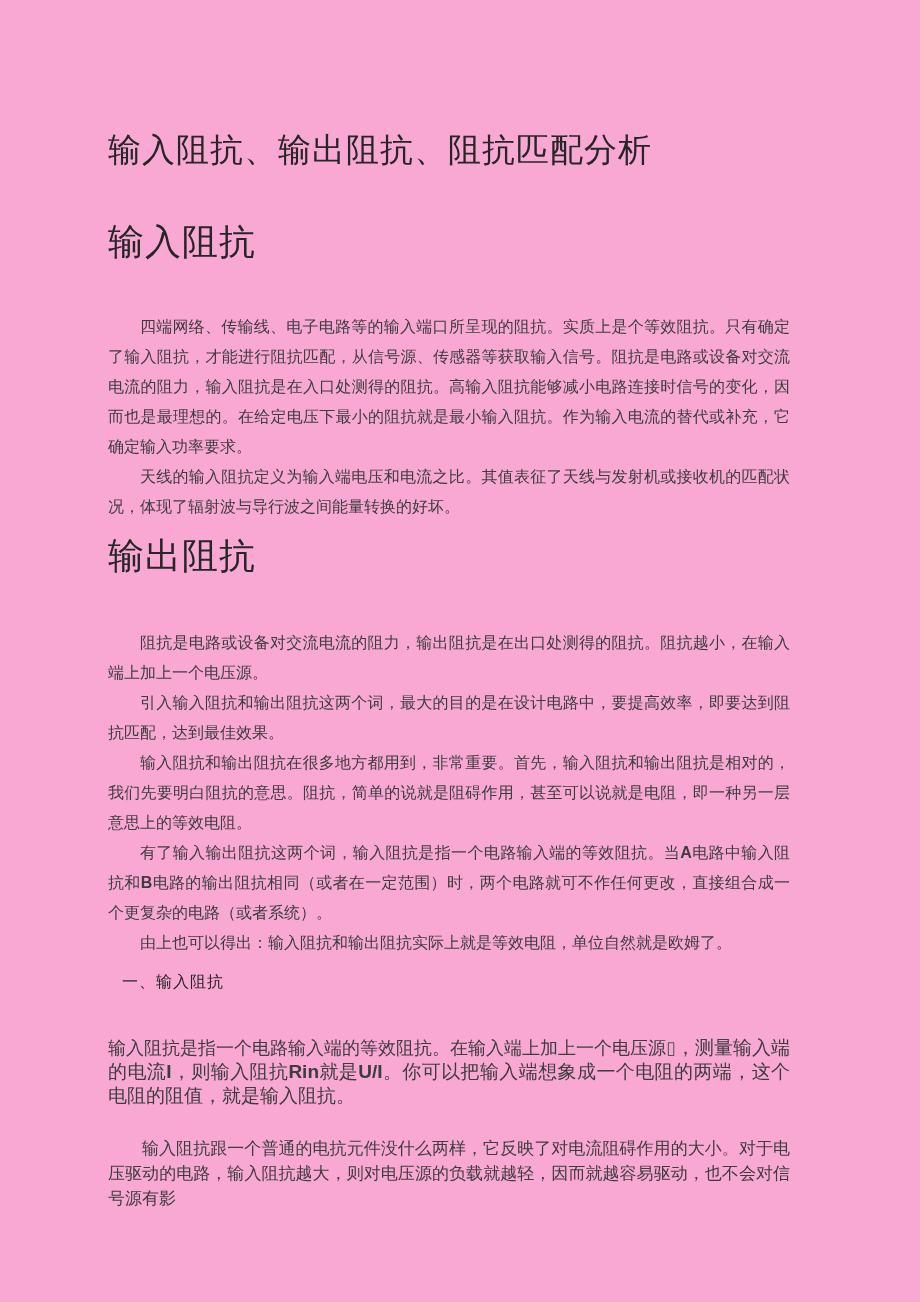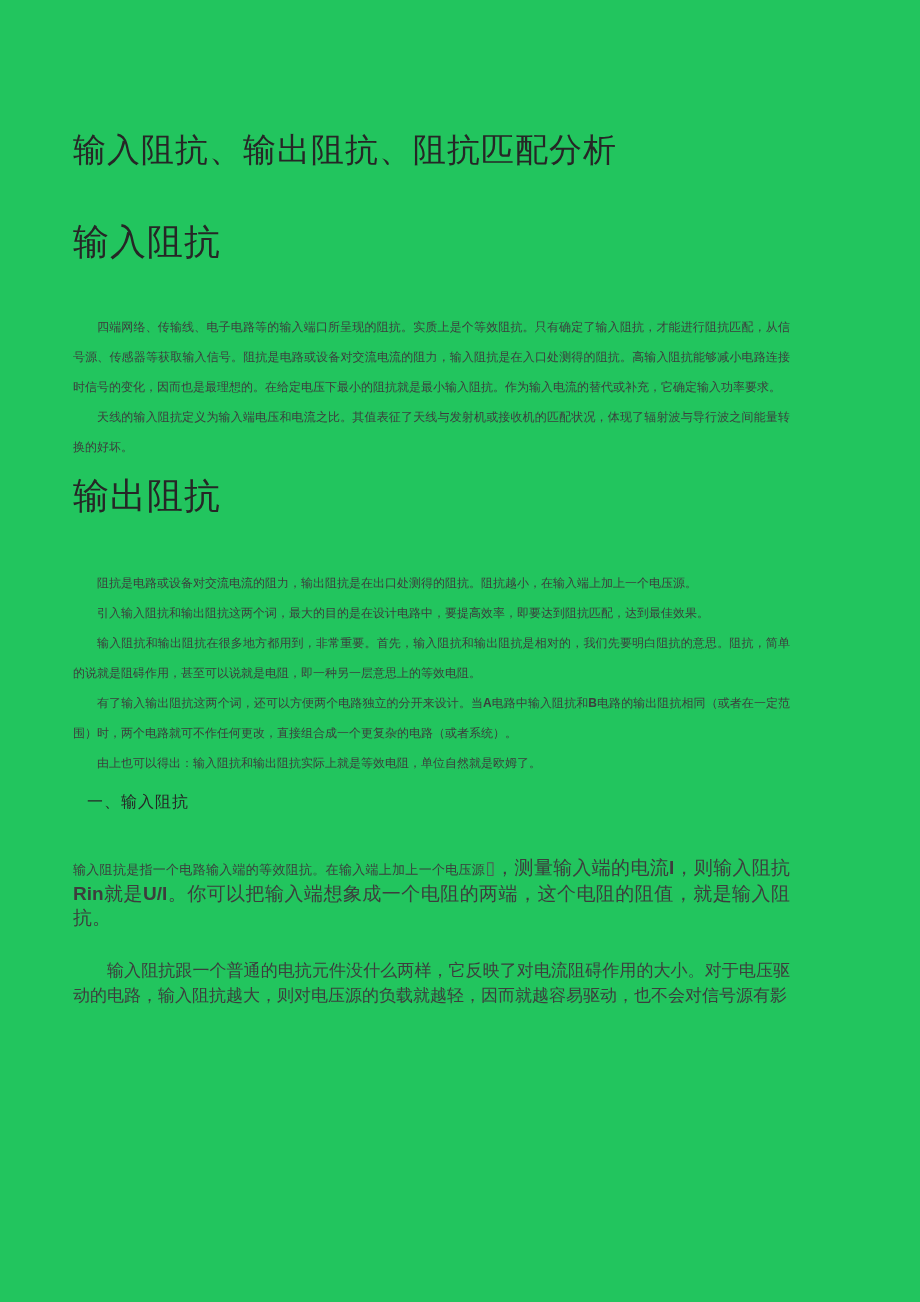--- a/index.html
+++ b/index.html
@@ -4,23 +4,23 @@
 <style>
   html, body {
     margin: 0;
     padding: 0;
     background: #ffffff;
   }
   .page {
     position: relative;
     width: 920px;
     height: 1302px;
-    background: #22c55e;
+    background: #f9a8d4;
     box-sizing: border-box;
-    padding: 128px 130px 0 73px;
+    padding: 128px 130px 0 108px;
     overflow: hidden;
     font-family: "Liberation Sans", "DejaVu Sans", sans-serif;
     color: #3d3d3d;
   }
   .doc-title {
     font-size: 33px;
     font-weight: 400;
     color: #262626;
     line-height: 44px;
     letter-spacing: 1px;
@@ -39,38 +39,38 @@
   }
   .h3 {
     font-size: 16px;
     font-weight: 400;
     color: #262626;
     letter-spacing: 1px;
     line-height: 32px;
     margin: 8px 0 0 14px;
   }
   p.body {
-    font-size: 12px;
+    font-size: 16px;
     line-height: 30px;
     margin: 0;
     text-indent: 2em;
     text-align: justify;
     color: #3d3d3d;
   }
   p.mt50 { margin-top: 50px; }
   p.mt52 { margin-top: 52px; }
   p.mixed {
     font-size: 19px;
     line-height: 24px;
     margin: 38px 0 0 0;
     text-align: justify;
     color: #3d3d3d;
     text-indent: 0;
   }
-  .run-small { font-size: 13px; }
+  .run-small { font-size: 18px; }
   .run-bold  { font-weight: 700; }
   .run-box   { font-size: 18px; color: #555; }
   p.last {
     font-size: 17px;
     line-height: 25px;
     margin: 28px 0 0 0;
     text-indent: 2em;
     text-align: justify;
     color: #3d3d3d;
   }
@@ -89,21 +89,21 @@
   <p class="body">天线的输入阻抗定义为输入端电压和电流之比。其值表征了天线与发射机或接收机的匹配状况，体现了辐射波与导行波之间能量转换的好坏。</p>
 
   <h2 class="h2 out">输出阻抗</h2>
 
   <p class="body mt52">阻抗是电路或设备对交流电流的阻力，输出阻抗是在出口处测得的阻抗。阻抗越小，在输入端上加上一个电压源。</p>
 
   <p class="body">引入输入阻抗和输出阻抗这两个词，最大的目的是在设计电路中，要提高效率，即要达到阻抗匹配，达到最佳效果。</p>
 
   <p class="body">输入阻抗和输出阻抗在很多地方都用到，非常重要。首先，输入阻抗和输出阻抗是相对的，我们先要明白阻抗的意思。阻抗，简单的说就是阻碍作用，甚至可以说就是电阻，即一种另一层意思上的等效电阻。</p>
 
-  <p class="body"><span>有了输入输出阻抗这两个词，还可以方便两个电路独立的分开来设计。当</span><span class="run-bold">A</span><span>电路中输入阻抗和</span><span class="run-bold">B</span><span>电路的输出阻抗相同（或者在一定范围）时，两个电路就可不作任何更改，直接组合成一个更复杂的电路（或者系统）。</span></p>
+  <p class="body"><span>有了输入输出阻抗这两个词，输入阻抗是指一个电路输入端的等效阻抗。当</span><span class="run-bold">A</span><span>电路中输入阻抗和</span><span class="run-bold">B</span><span>电路的输出阻抗相同（或者在一定范围）时，两个电路就可不作任何更改，直接组合成一个更复杂的电路（或者系统）。</span></p>
 
   <p class="body">由上也可以得出：输入阻抗和输出阻抗实际上就是等效电阻，单位自然就是欧姆了。</p>
 
   <h3 class="h3">一、输入阻抗</h3>
 
   <p class="mixed"><span class="run-small">输入阻抗是指一个电路输入端的等效阻抗。在输入端上加上一个电压源</span><span class="run-box">▯</span><span>，测量输入端的电流</span><span class="run-bold">I</span><span>，则输入阻抗</span><span class="run-bold">Rin</span><span>就是</span><span class="run-bold">U/I</span><span>。你可以把输入端想象成一个电阻的两端，这个电阻的阻值，就是输入阻抗。</span></p>
 
   <p class="last">输入阻抗跟一个普通的电抗元件没什么两样，它反映了对电流阻碍作用的大小。对于电压驱动的电路，输入阻抗越大，则对电压源的负载就越轻，因而就越容易驱动，也不会对信号源有影</p>
 
 </div>

